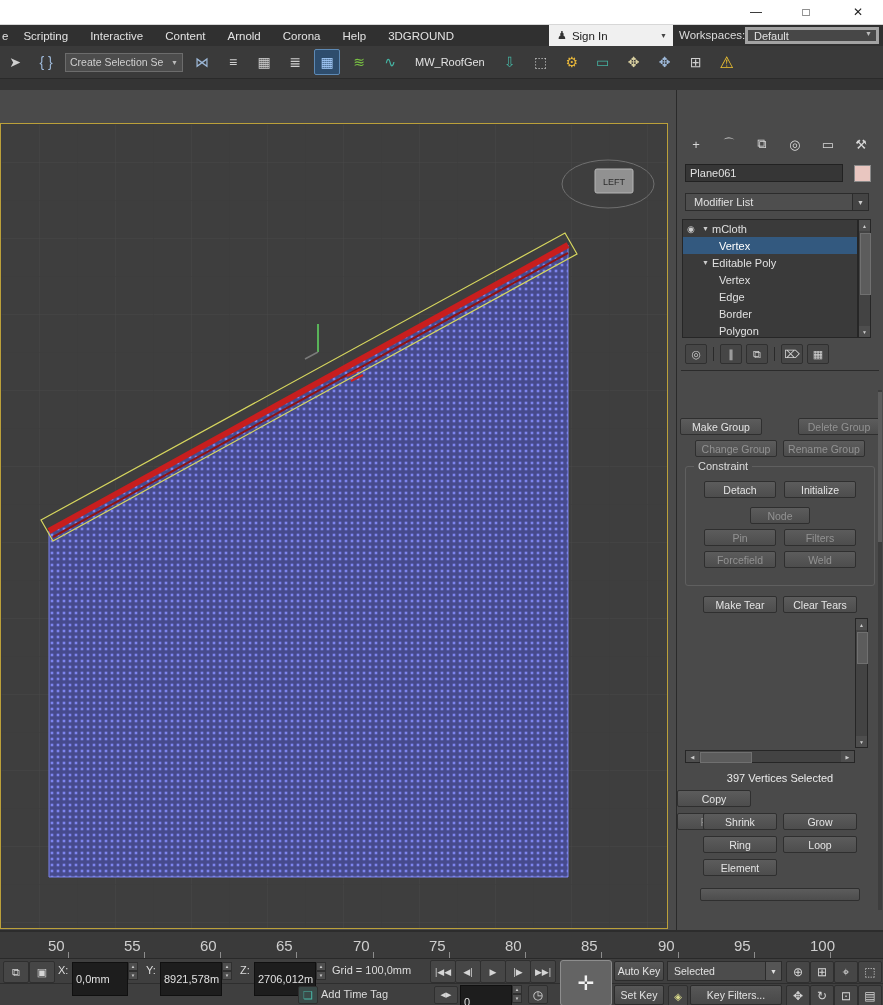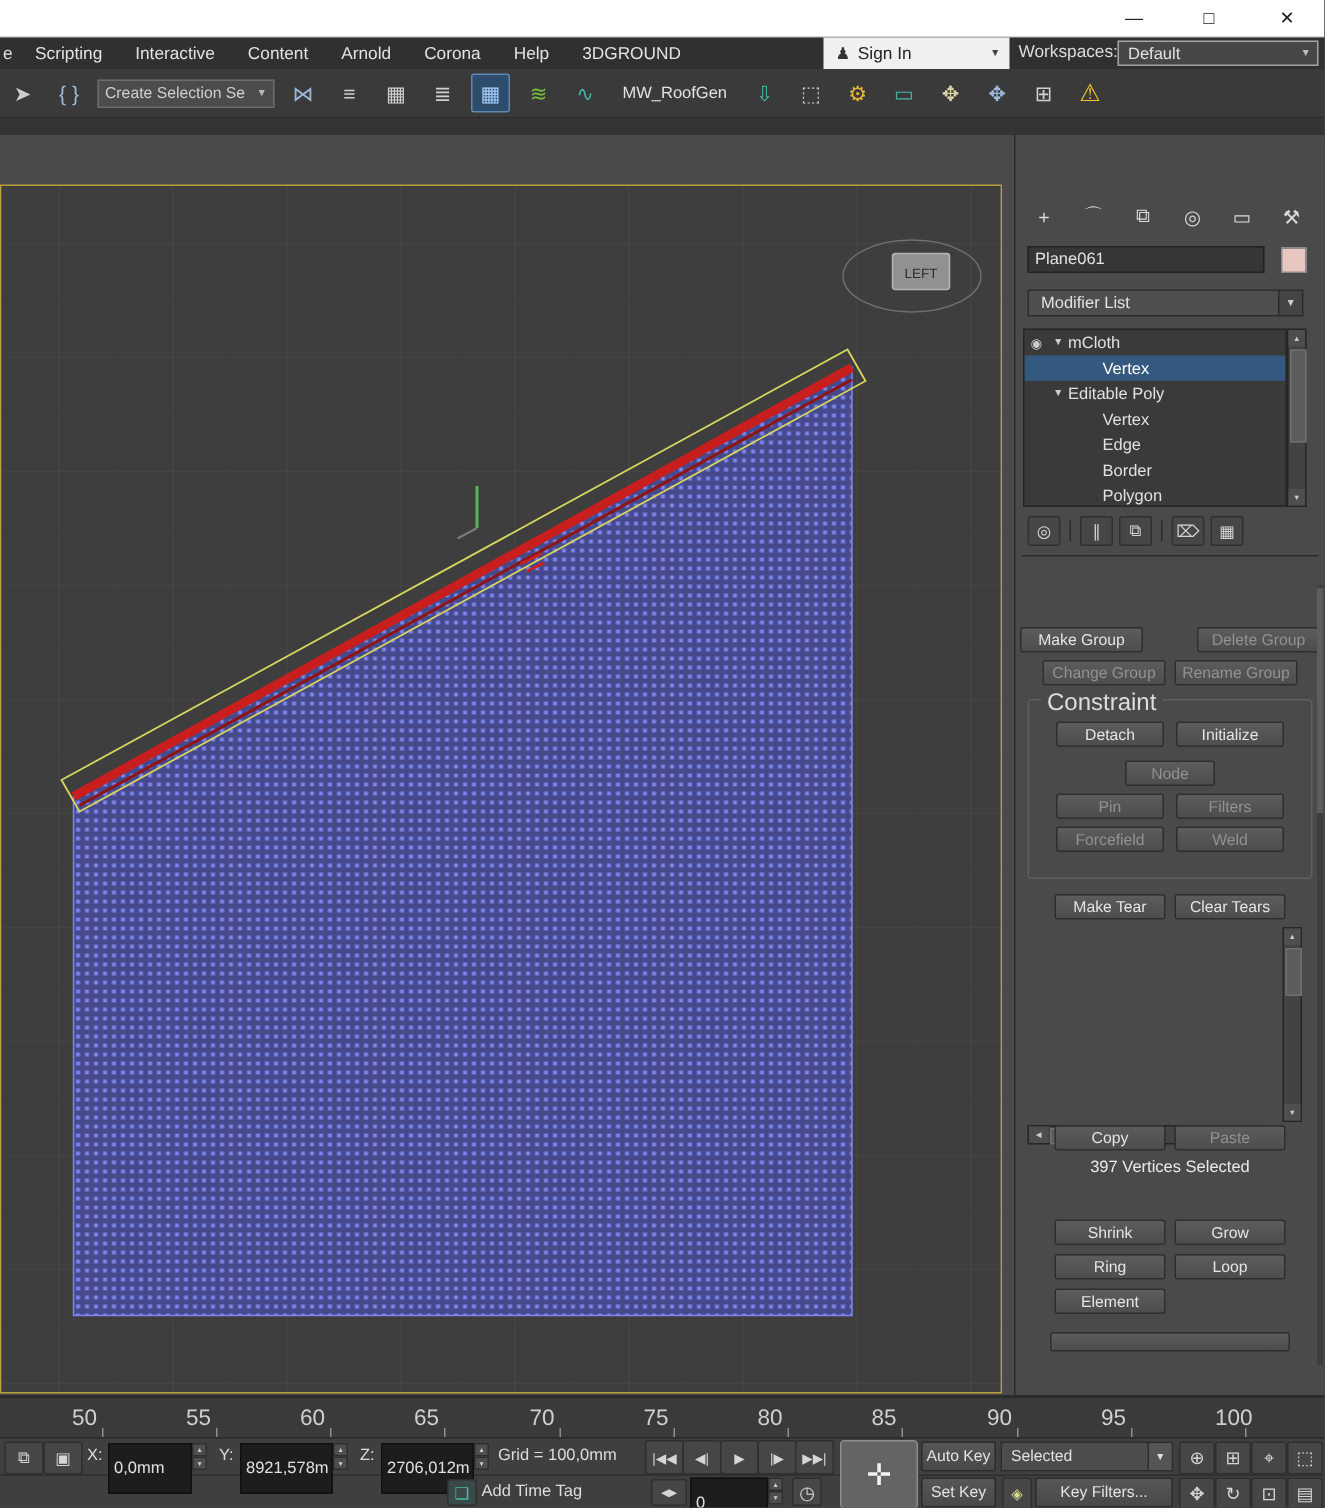--- a/index.html
+++ b/index.html
@@ -13,22 +13,22 @@
         color:#222;font-size:12px;cursor:default;}
   
   .menubar{position:absolute;left:0;top:25px;width:883px;height:21px;background:#303030;display:flex;align-items:center;}
   .mi{padding:0 11px;font-size:11.5px;color:#e2e2e2;height:21px;display:flex;align-items:center;}
   .mi.partial{padding:0 4px 0 2px;}
   .signin{position:absolute;left:549px;top:0;width:124px;height:21px;background:#f0f0f0;color:#222;
           display:flex;align-items:center;gap:5px;padding-left:8px;font-size:11.5px;box-sizing:border-box;}
   .signin .dd{margin-left:auto;margin-right:6px;font-size:7px;color:#444;}
   .person{font-size:11px;color:#333;}
   .ws-label{position:absolute;left:679px;top:4px;font-size:11.5px;color:#dcdcdc;}
-  .ws-select{position:absolute;left:745px;top:2px;width:134px;height:17px;background:#474747;border:1px solid #a3a3a3;
-             display:flex;align-items:center;font-size:11px;color:#e0e0e0;padding-left:6px;box-sizing:border-box;}
+  .ws-select{position:absolute;left:745px;top:2px;width:134px;height:17px;background:#474747;border:3px solid #a3a3a3;
+             display:flex;align-items:flex-start;font-size:11px;color:#e0e0e0;padding-left:6px;box-sizing:border-box;}
   .ws-select .dd{margin-left:auto;margin-right:4px;font-size:7px;color:#bbb;}
 
   
   .toolbar{position:absolute;left:0;top:46px;width:883px;height:33px;background:#3a3a3a;border-bottom:1px solid #2a2a2a;
            display:flex;align-items:center;gap:7px;padding-left:3px;box-sizing:border-box;}
   .tbi{width:24px;height:24px;display:flex;align-items:center;justify-content:center;font-size:14px;color:#cfcfcf;border-radius:2px;}
   .tbi.act{background:#2e4d6d;border:1px solid #5d89b4;color:#a8d0ff;}
   .tbi.green{color:#79c143;} .tbi.teal{color:#45b3a2;} .tbi.gold{color:#e8b73a;} .tbi.warn{color:#f0c330;font-size:16px;}
   .tbi.blue{color:#9db8d8;} .tbi.sand{color:#d8cfa0;}
   .selset{height:19px;width:118px;background:#4c4c4c;border:1px solid #6c6c6c;display:flex;align-items:center;
@@ -51,40 +51,40 @@
   .swatch{position:absolute;right:12px;top:75px;width:15px;height:15px;background:#e9c6c0;border:1px solid #8a8a8a;}
   .modlist{position:absolute;left:8px;top:103px;width:184px;height:18px;background:#4e4e4e;border:1px solid #2c2c2c;
            display:flex;align-items:center;font-size:11px;color:#e0e0e0;padding-left:8px;box-sizing:border-box;}
   .modlist .dd{margin-left:auto;width:15px;height:100%;display:flex;align-items:center;justify-content:center;
                background:#444;font-size:7px;color:#ccc;border-left:1px solid #2c2c2c;}
   .stack{position:absolute;left:5px;top:129px;width:176px;height:119px;background:#3a3a3a;border:1px solid #262626;overflow:hidden;box-sizing:border-box;}
   .srow{height:17px;display:flex;align-items:center;font-size:11px;color:#e0e0e0;}
   .srow .eye{width:16px;text-align:center;font-size:9px;color:#ccc;}
   .srow .arr{width:13px;font-size:7px;color:#ccc;text-align:center;}
   .srow .slbl{white-space:pre;}
-  .srow .ind{padding-left:52px;}
+  .srow .ind{padding-left:36px;}
   .srow.sel{background:#33597f;color:#fff;}
   .stack-sb{position:absolute;left:181px;top:129px;width:13px;height:119px;background:#434343;border:1px solid #262626;box-sizing:border-box;}
   .sb-arr{position:absolute;left:0;width:100%;height:11px;display:flex;align-items:center;justify-content:center;font-size:5px;color:#ccc;background:#4e4e4e;}
   .sb-thumb{position:absolute;left:1px;width:9px;background:#5c5c5c;border:1px solid #707070;}
   .stack-tools{position:absolute;left:8px;top:254px;display:flex;align-items:center;gap:4px;}
   .stl{width:20px;height:18px;display:flex;align-items:center;justify-content:center;font-size:11px;color:#d2d2d2;
        background:#464646;border:1px solid #303030;border-radius:2px;}
   .vsep{height:14px;border-left:1px solid #2a2a2a;margin:0 2px;}
   .pdivider{position:absolute;left:4px;right:4px;top:280px;border-top:1px solid #2b2b2b;}
   .rollout{position:absolute;left:4px;right:4px;top:300px;height:18px;background:#454545;border:1px solid #2b2b2b;border-radius:2px;
            display:flex;align-items:center;font-size:11px;font-weight:bold;color:#eee;padding-left:5px;gap:5px;box-sizing:border-box;}
   .rollout .arr{font-size:7px;color:#ccc;}
   .prow{position:absolute;left:0;width:100%;display:flex;justify-content:center;gap:6px;}
   .btn{display:inline-flex;align-items:center;justify-content:center;background:linear-gradient(#5c5c5c,#4d4d4d);
        border:1px solid #2f2f2f;border-radius:2px;color:#e4e4e4;font-size:10.5px;height:17px;box-sizing:border-box;}
   .btn.dis{color:#929292;}
   .w80{width:82px;} .w74{width:74px;} .w72{width:72px;} .w60{width:60px;}
   .fieldset{position:absolute;left:8px;right:8px;top:376px;height:118px;border:1px solid #5f5f5f;border-radius:3px;}
-  .fieldset .flabel{position:absolute;left:8px;top:-7px;background:#4a4a4a;padding:0 4px;font-size:16px;color:#ddd;}
+  .fieldset .flabel{position:absolute;left:8px;top:-7px;background:#4a4a4a;padding:0 4px;font-size:11px;color:#ddd;}
   .frow{position:absolute;left:0;width:100%;display:flex;justify-content:center;gap:8px;}
   .listbox{position:absolute;left:8px;top:528px;width:170px;height:130px;background:#141414;border:1px solid #000;overflow:hidden;box-sizing:border-box;}
   .lst-item{height:13px;font-size:10.5px;color:#e6e6e6;display:flex;align-items:center;padding-left:2px;white-space:pre;}
   .lst-item.sel{background:#2f5c8f;color:#fff;}
   .list-sb{position:absolute;left:178px;top:528px;width:13px;height:130px;background:#434343;border:1px solid #262626;box-sizing:border-box;}
   .list-hsb{position:absolute;left:8px;top:660px;width:170px;height:13px;background:#434343;border:1px solid #262626;box-sizing:border-box;}
   .hsb-arr{position:absolute;top:0;width:13px;height:100%;display:flex;align-items:center;justify-content:center;font-size:5px;color:#ccc;background:#4e4e4e;}
   .hsb-thumb{position:absolute;left:14px;top:1px;width:50px;height:9px;background:#5c5c5c;border:1px solid #707070;}
   .sel-status{position:absolute;left:0;top:682px;width:100%;text-align:center;font-size:11px;color:#eaeaea;}
   .panel-sb{position:absolute;left:201px;top:300px;width:4px;height:520px;background:#3d3d3d;}
@@ -307,21 +307,21 @@
         <span class="sb-thumb" style="top:13px;height:30px;"></span>
       </div>
       <div class="list-hsb">
         <span class="hsb-arr" style="left:0;">◀</span>
         <span class="hsb-arr" style="right:0;">▶</span>
         <span class="hsb-thumb"></span>
       </div>
 
       <div class="sel-status">397 Vertices Selected</div>
 
-      <div class="prow" style="top:660px;">
+      <div class="prow" style="top:700px;flex-direction:column;">
         <span class="btn w74">Copy</span>
         <span class="btn w74 dis">Paste</span>
       </div>
       <div class="prow" style="top:723px;">
         <span class="btn w74">Shrink</span>
         <span class="btn w74">Grow</span>
       </div>
       <div class="prow" style="top:746px;">
         <span class="btn w74">Ring</span>
         <span class="btn w74">Loop</span>

